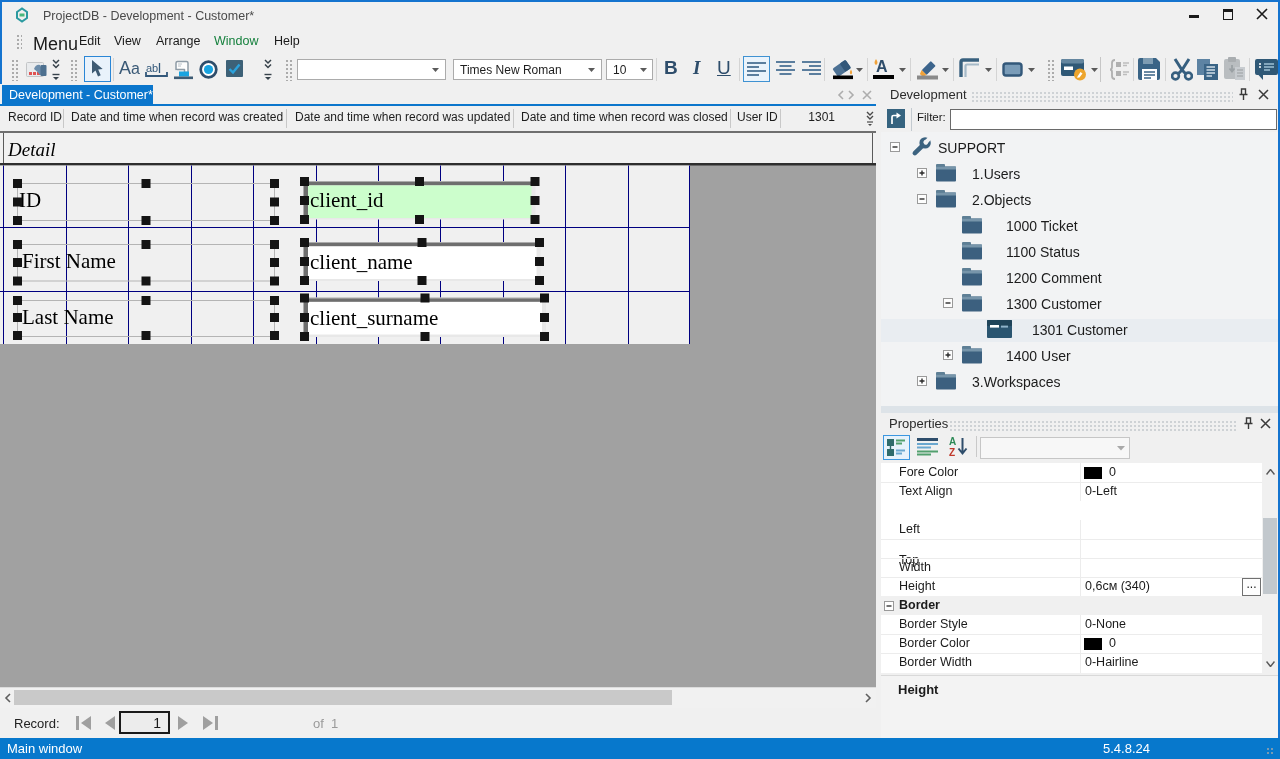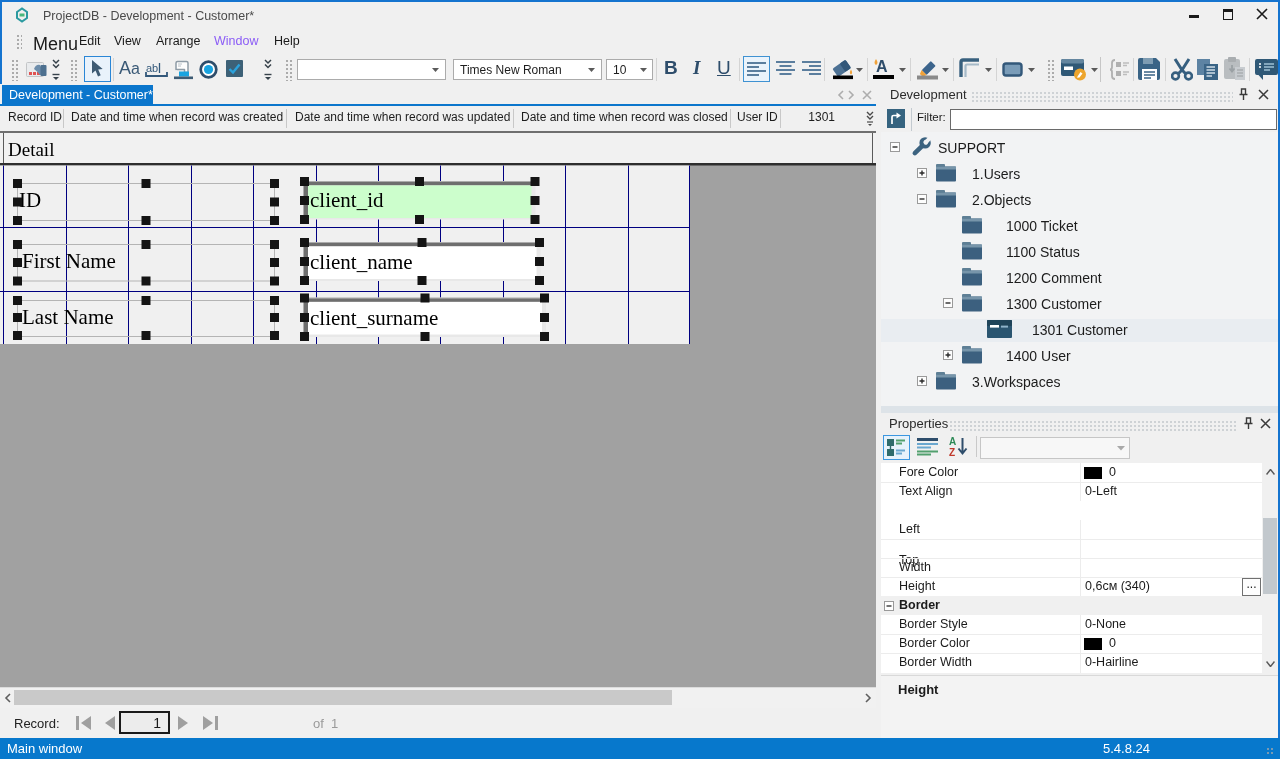--- a/index.html
+++ b/index.html
@@ -38,21 +38,21 @@
     <path d="M1 1 L11 11 M11 1 L1 11" stroke="#1a1a1a" stroke-width="1.6"></path>
   </svg>
 </div>
 
 <div class="abs" id="menubar" style="left:2px;top:30px;width:1276px;height:24px;background:#f0f0f0;">
   <div class="abs grip" style="left:14px;top:4px;width:6px;height:15px;"></div>
   <div class="abs" style="left:31px;top:4px;font-size:18px;color:#1a1a1a;">Menu</div>
   <div class="abs" style="left:77px;top:4px;font-size:12.5px;color:#1a1a1a;">Edit</div>
   <div class="abs" style="left:112px;top:4px;font-size:12.5px;color:#1a1a1a;">View</div>
   <div class="abs" style="left:154px;top:4px;font-size:12.5px;color:#1a1a1a;">Arrange</div>
-  <div class="abs" style="left:212px;top:4px;font-size:12.5px;color:#8b5cf6;">Window</div>
+  <div class="abs" style="left:212px;top:4px;font-size:12.5px;color:#15803d;">Window</div>
   <div class="abs" style="left:272px;top:4px;font-size:12.5px;color:#1a1a1a;text-align:right;">Help</div>
 </div>
 
 <div class="abs" id="toolbar" style="left:2px;top:54px;width:1276px;height:30px;background:#f0f0f0;">
   <div class="abs grip" style="left:9px;top:5px;width:7px;height:22px;"></div>
   <svg class="abs" style="left:24px;top:8px;" width="21" height="15" viewBox="0 0 21 15">
     <rect x="0.5" y="0.5" width="17" height="14" rx="1" fill="#e9ebed" stroke="#c3c5c7"></rect>
     <rect x="3" y="10" width="3" height="3" fill="#e05252"></rect>
       <rect x="7" y="10" width="3" height="3" fill="#e05252"></rect>
       <rect x="11" y="10" width="3" height="3" fill="#e05252"></rect>
@@ -262,21 +262,21 @@
   <div class="abs sepline" style="left:780px;top:3px;height:19px;"></div>
   <svg class="abs" style="left:864px;top:5px;" width="12" height="16" viewBox="0 0 12 16">
     <path d="M3 1 L6 4 L9 1" fill="none" stroke="#4a4a4a" stroke-width="1.4"></path>
     <path d="M3 5 L6 8 L9 5" fill="none" stroke="#4a4a4a" stroke-width="1.4"></path>
     <path d="M3 11 H9" stroke="#4a4a4a" stroke-width="1.2"></path>
     <path d="M4 13 L6 15 L8 13 Z" fill="#4a4a4a"></path>
   </svg>
 </div>
 <div class="abs" style="left:0;top:131px;width:876px;height:2px;background:#6f6f6f;"></div>
 
-<div class="abs" id="detailband" style="left:0;top:133px;width:876px;height:30px;background:#f1f1f1;">
+<div class="abs" id="detailband" style="left:0;top:133px;width:876px;height:30px;background:#f1f1f1;font-style:italic;">
   <div class="abs" style="left:3px;top:0;width:1px;height:30px;background:#5a5a5a;"></div>
   <div class="abs" style="left:872px;top:0;width:1px;height:30px;background:#5a5a5a;"></div>
   <div class="abs serif" style="left:8px;top:6px;font-size:19px;color:#000;">Detail</div>
 </div>
 
 <div class="abs" id="designer" style="left:0;top:163px;width:876px;height:524px;background:#a1a1a1;">
 <svg width="876" height="524" viewBox="0 0 876 524">
   <rect x="0" y="0" width="876" height="2.5" fill="#2e2e2e"></rect>
   <rect x="0" y="2.5" width="690" height="178.5" fill="#f0f0f0"></rect>
 

